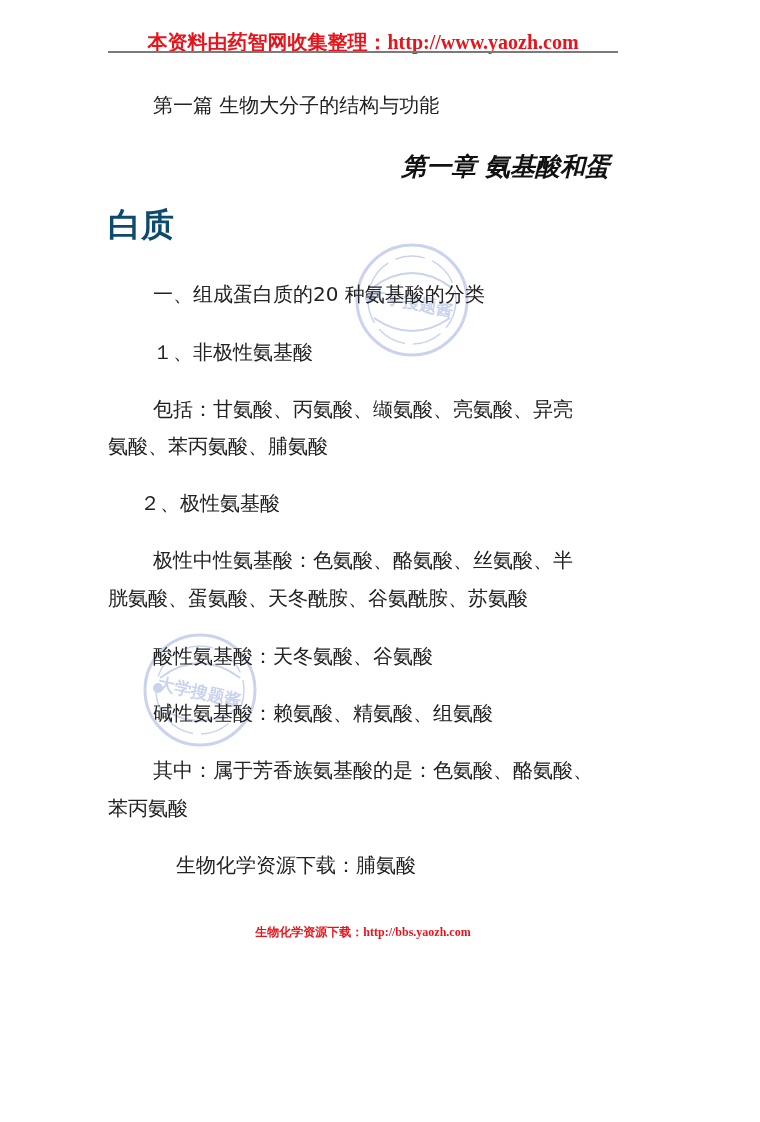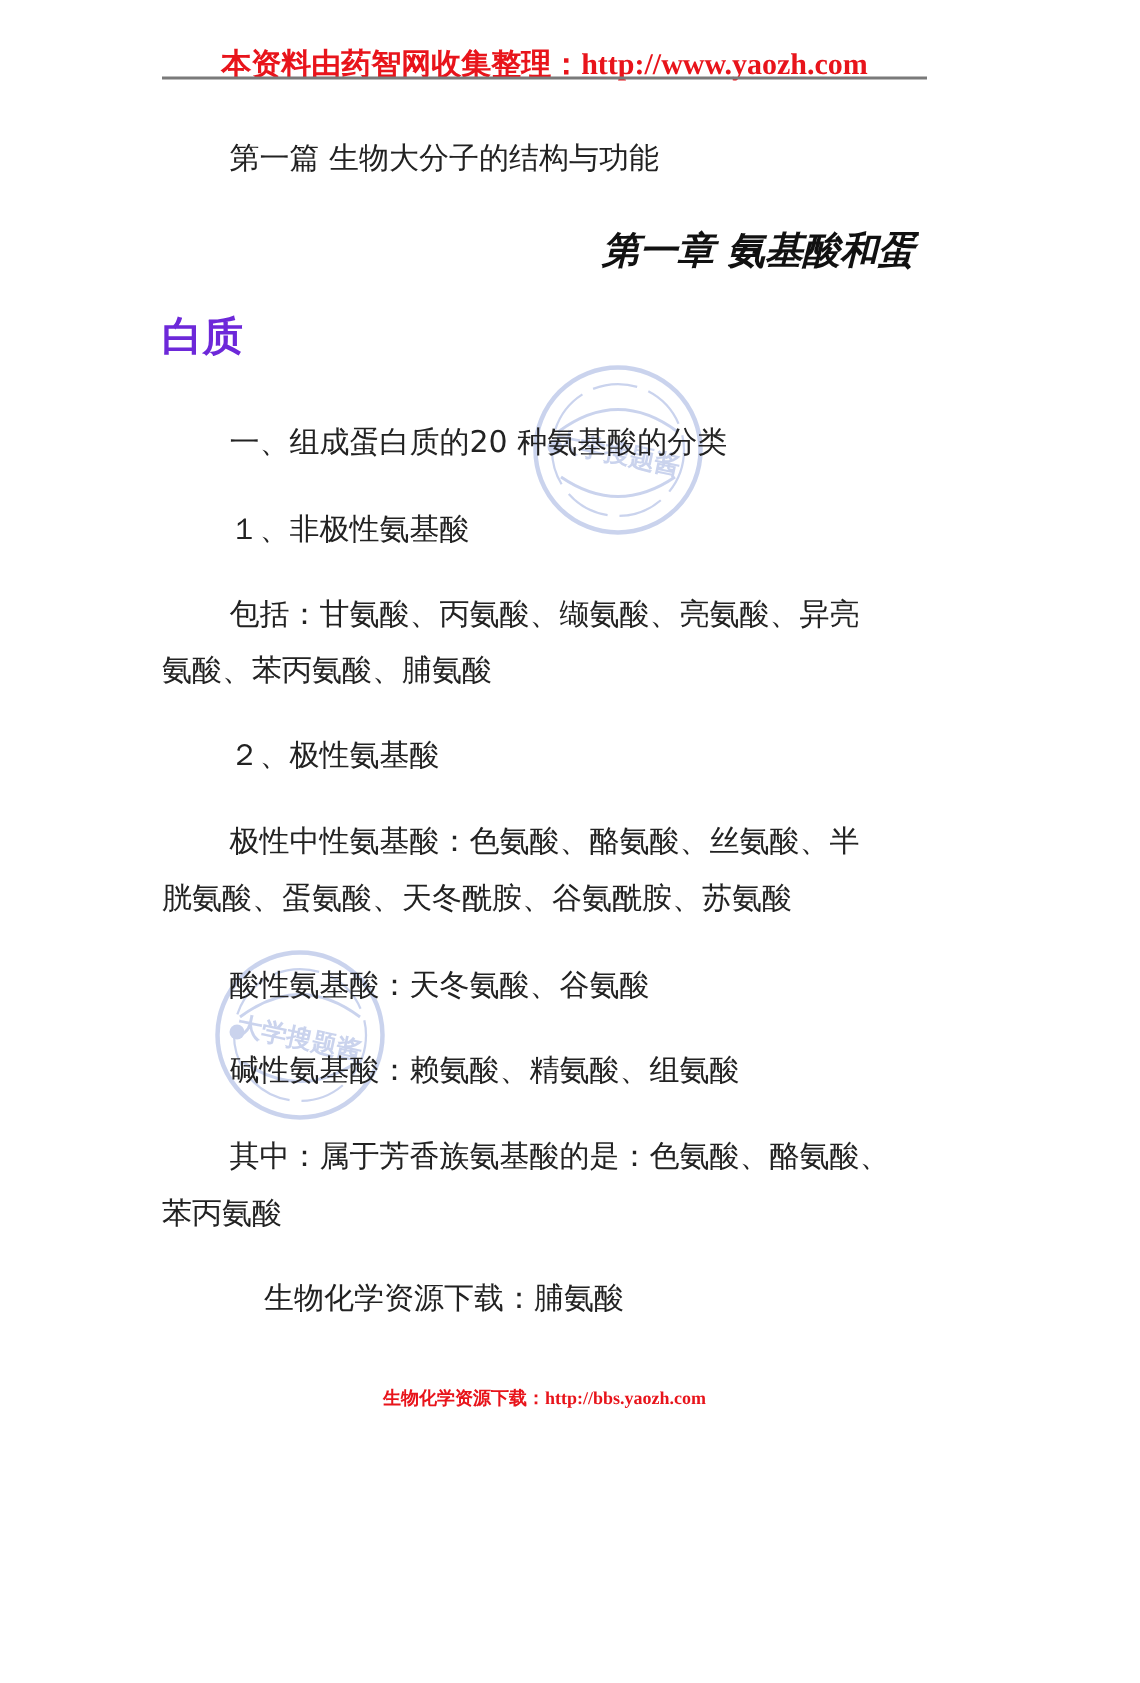--- a/index.html
+++ b/index.html
@@ -60,29 +60,29 @@
       right: 150px;
       top: 148px;
       font-size: 25px;
       font-weight: bold;
       color: #111111;
       font-style: italic;
     }
     .chapter-title-cont {
       left: 108px;
       top: 206px;
-      font-size: 27px;
+      font-size: 33px;
       font-weight: bold;
-      color: #6d28d9;
+      color: #0c4a6e;
     }
     .section-1 { left: 153px; top: 275px; }
     .sub-1 { left: 153px; top: 333px; }
     .para-nonpolar-1 { left: 153px; top: 390px; }
     .para-nonpolar-2 { left: 108px; top: 427px; }
-    .sub-2 { left: 153px; top: 484px; text-align: right; }
+    .sub-2 { left: 140px; top: 484px; text-align: right; }
     .para-polar-1 { left: 153px; top: 541px; }
     .para-polar-2 { left: 108px; top: 579px; }
     .para-acidic { left: 153px; top: 637px; }
     .para-basic { left: 153px; top: 694px; }
     .para-aromatic-1 { left: 153px; top: 751px; }
     .para-aromatic-2 { left: 108px; top: 789px; }
     .para-imino { left: 176px; top: 846px; }
 
     .watermark {
       position: absolute;

